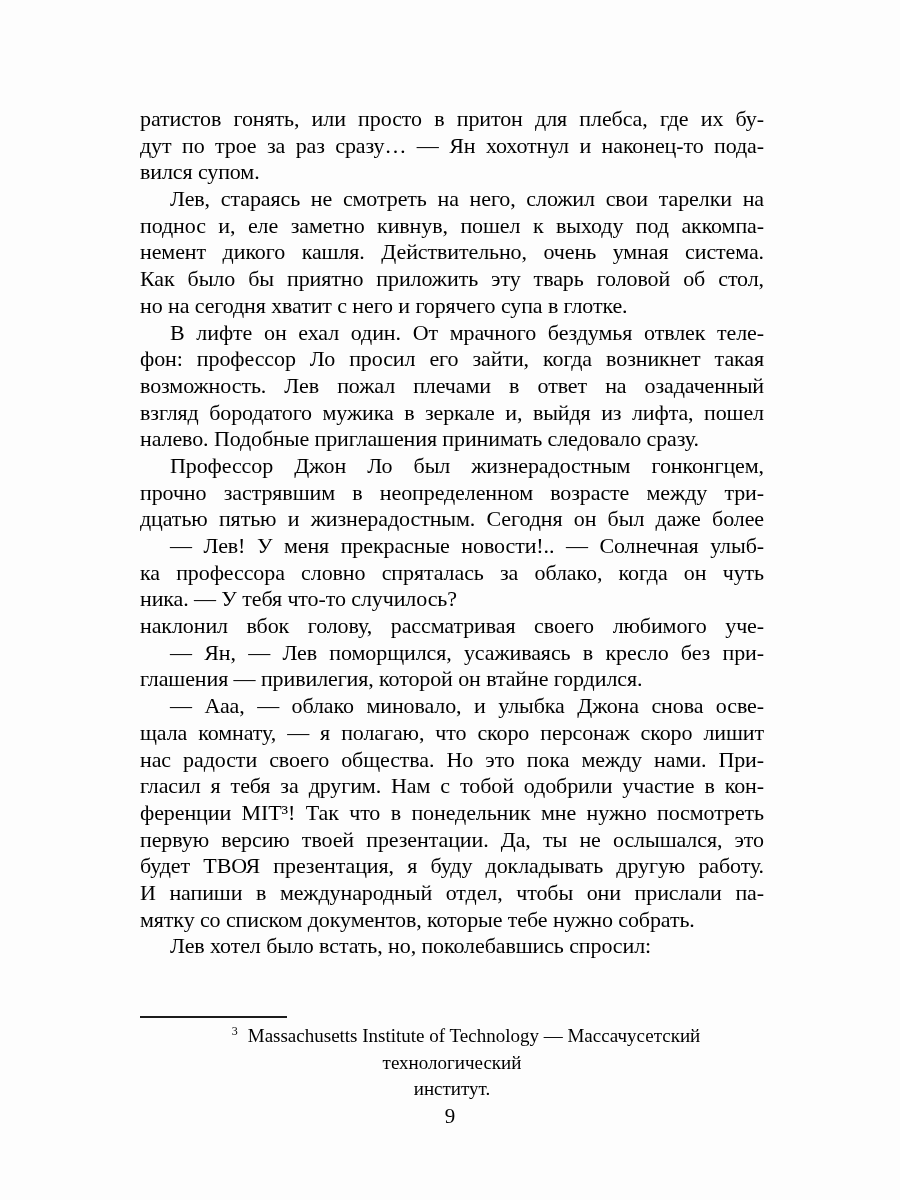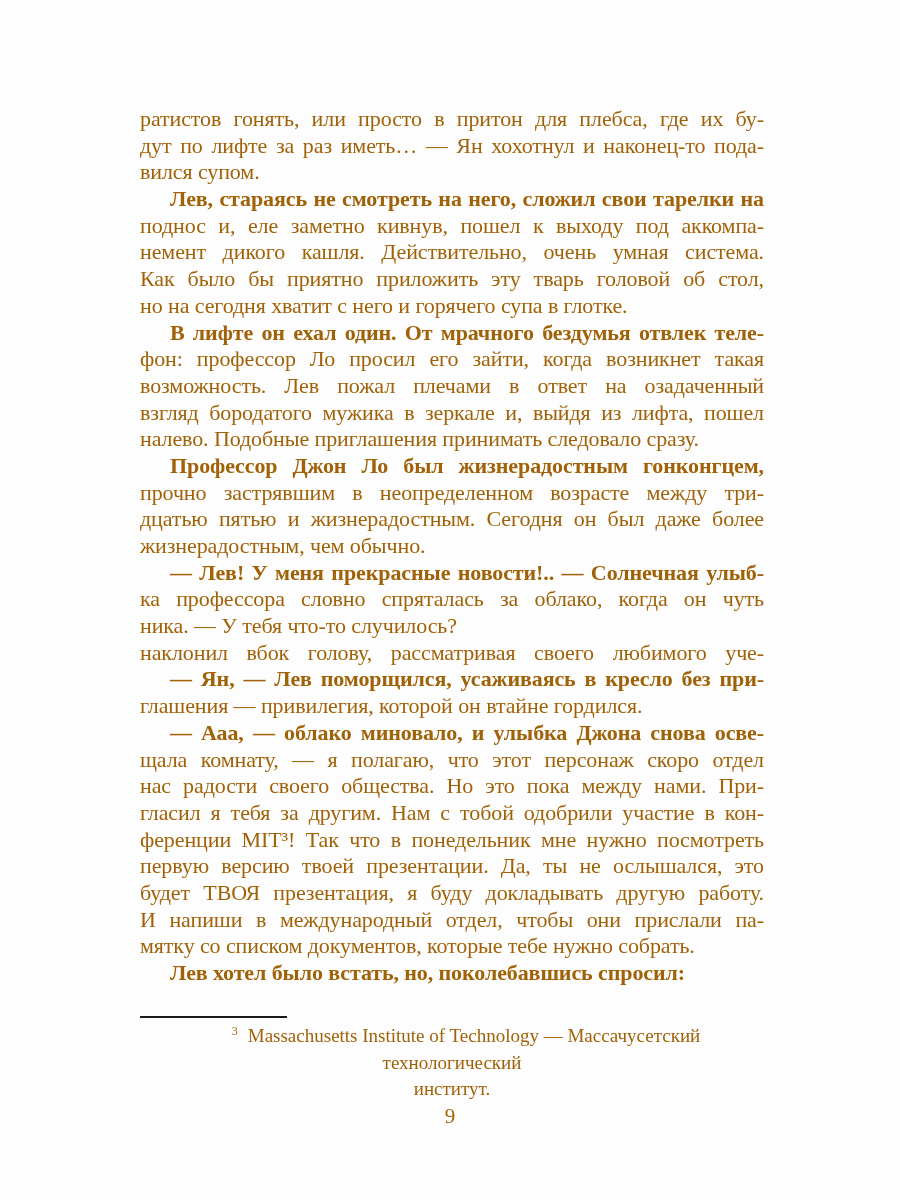--- a/index.html
+++ b/index.html
@@ -6,39 +6,39 @@
     margin: 0;
     padding: 0;
     background: #ffffff;
   }
   .page {
     position: relative;
     width: 900px;
     height: 1200px;
     background: #fdfdfd;
     font-family: "Liberation Serif", "DejaVu Serif", serif;
-    color: #a16207;
+    color: #000000;
     overflow: hidden;
   }
   .text-block {
     position: absolute;
     left: 140px;
     top: 106px;
     width: 624px;
     font-size: 22px;
   }
   .line {
     line-height: 26.7px;
     height: 26.7px;
     text-align: justify;
     text-align-last: justify;
     white-space: normal;
     letter-spacing: -0.1px;
   }
-  .line.indent { text-indent: 30px; font-weight: bold; }
+  .line.indent { text-indent: 30px; }
   .line.last {
     text-align: left;
     text-align-last: left;
   }
   .footnote-sep {
     position: absolute;
     left: 140px;
     top: 1016px;
     width: 147px;
     height: 2px;
@@ -71,56 +71,55 @@
     line-height: 26px;
   }
 </style>
 </head>
 <body>
 
 <div class="page">
   <div class="text-block">
       <div class="para">
         <div class="line">ратистов гонять, или просто в притон для плебса, где их бу-</div>
-        <div class="line">дут по лифте за раз иметь… — Ян хохотнул и наконец-то пода-</div>
+        <div class="line">дут по трое за раз сразу… — Ян хохотнул и наконец-то пода-</div>
         <div class="line last">вился супом.</div>
       </div>
       <div class="para">
         <div class="line indent">Лев, стараясь не смотреть на него, сложил свои тарелки на</div>
         <div class="line">поднос и, еле заметно кивнув, пошел к выходу под аккомпа-</div>
         <div class="line">немент дикого кашля. Действительно, очень умная система.</div>
         <div class="line">Как было бы приятно приложить эту тварь головой об стол,</div>
         <div class="line last">но на сегодня хватит с него и горячего супа в глотке.</div>
       </div>
       <div class="para">
         <div class="line indent">В лифте он ехал один. От мрачного бездумья отвлек теле-</div>
         <div class="line">фон: профессор Ло просил его зайти, когда возникнет такая</div>
         <div class="line">возможность. Лев пожал плечами в ответ на озадаченный</div>
         <div class="line">взгляд бородатого мужика в зеркале и, выйдя из лифта, пошел</div>
         <div class="line last">налево. Подобные приглашения принимать следовало сразу.</div>
       </div>
       <div class="para">
         <div class="line indent">Профессор Джон Ло был жизнерадостным гонконгцем,</div>
         <div class="line">прочно застрявшим в неопределенном возрасте между три-</div>
         <div class="line">дцатью пятью и жизнерадостным. Сегодня он был даже более</div>
-        <div class="line last">жизнерадостным, чем обычно.</div>
       </div>
       <div class="para">
         <div class="line indent">— Лев! У меня прекрасные новости!.. — Солнечная улыб-</div>
         <div class="line">ка профессора словно спряталась за облако, когда он чуть</div>
         <div class="line last">ника. — У тебя что-то случилось?</div>
         <div class="line">наклонил вбок голову, рассматривая своего любимого уче-</div>
       </div>
       <div class="para">
         <div class="line indent">— Ян, — Лев поморщился, усаживаясь в кресло без при-</div>
         <div class="line last">глашения — привилегия, которой он втайне гордился.</div>
       </div>
       <div class="para">
         <div class="line indent">— Ааа, — облако миновало, и улыбка Джона снова осве-</div>
-        <div class="line">щала комнату, — я полагаю, что этот персонаж скоро отдел</div>
+        <div class="line">щала комнату, — я полагаю, что скоро персонаж скоро лишит</div>
         <div class="line">нас радости своего общества. Но это пока между нами. При-</div>
         <div class="line">гласил я тебя за другим. Нам с тобой одобрили участие в кон-</div>
         <div class="line">ференции MIT³! Так что в понедельник мне нужно посмотреть</div>
         <div class="line">первую версию твоей презентации. Да, ты не ослышался, это</div>
         <div class="line">будет ТВОЯ презентация, я буду докладывать другую работу.</div>
         <div class="line">И напиши в международный отдел, чтобы они прислали па-</div>
         <div class="line last">мятку со списком документов, которые тебе нужно собрать.</div>
       </div>
       <div class="para">
         <div class="line indent last">Лев хотел было встать, но, поколебавшись спросил:</div>

